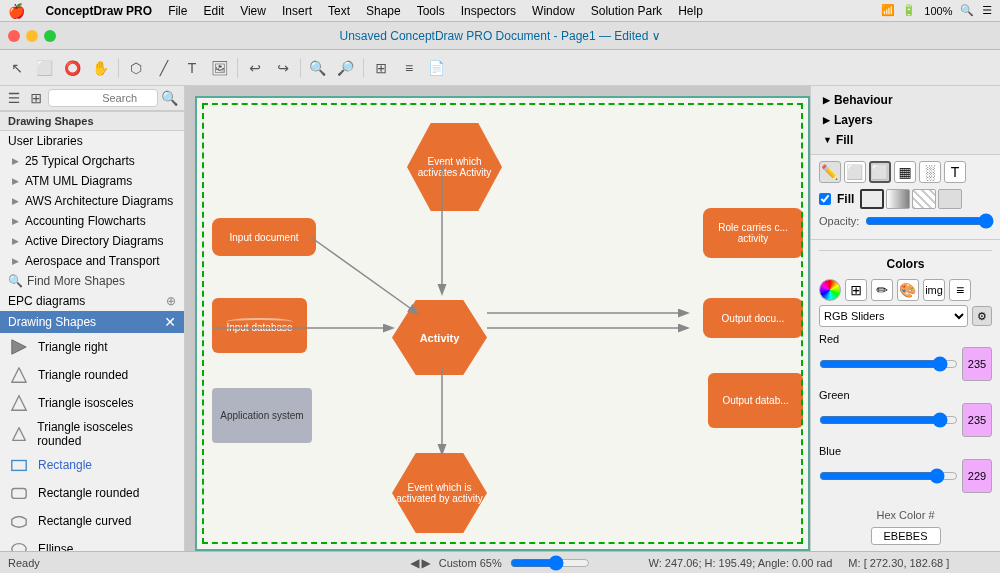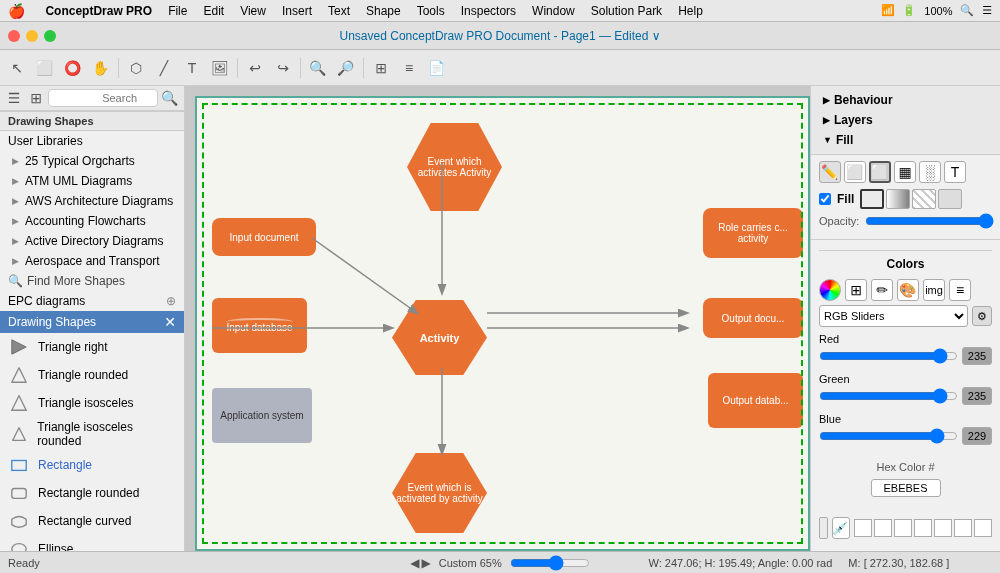--- a/index.html
+++ b/index.html
@@ -72,21 +72,21 @@
     .colors-header { text-align: center; font-size: 12px; font-weight: bold; margin: 4px 0; border-top: 1px solid #ccc; padding-top: 6px; }
     .color-wheel-row { display: flex; align-items: center; gap: 4px; padding: 4px 0; }
     .color-tool-btn { width: 22px; height: 22px; border: 1px solid #aaa; border-radius: 3px; cursor: pointer; display: flex; align-items: center; justify-content: center; font-size: 14px; background: white; }
     .rgb-select-row { display: flex; align-items: center; gap: 4px; margin-bottom: 6px; }
     .rgb-select { flex: 1; font-size: 11px; height: 22px; border: 1px solid #aaa; background: white; border-radius: 3px; }
     .gear-btn { width: 20px; height: 20px; background: #ddd; border: 1px solid #aaa; border-radius: 3px; cursor: pointer; display: flex; align-items: center; justify-content: center; font-size: 11px; }
     .channel-row { margin-bottom: 8px; }
     .channel-label { font-size: 11px; margin-bottom: 2px; }
     .channel-slider-row { display: flex; align-items: center; gap: 4px; }
     .channel-slider { flex: 1; height: 12px; border-radius: 6px; border: none; outline: none; cursor: pointer; }
-    .channel-value { width: 30px; height: 18px; border: 1px solid #aaa; border-radius: 3px; font-size: 11px; text-align: center; background: #a3a3a3; }
+    .channel-value { width: 30px; height: 34px; border: 1px solid #aaa; border-radius: 3px; font-size: 11px; text-align: center; background: #f0abfc; }
     .hex-row { display: flex; align-items: center; gap: 6px; margin: 16px 0; justify-content: flex-end; flex-direction: column; }
     .hex-label { font-size: 11px; color: #555; }
     .hex-input { width: 70px; height: 18px; border: 1px solid #aaa; border-radius: 3px; font-size: 11px; text-align: center; background: white; }
     .bottom-tools-row { display: flex; align-items: center; gap: 4px; padding: 4px 0; }
     .eyedropper-btn { width: 22px; height: 22px; border: 1px solid #aaa; border-radius: 3px; cursor: pointer; background: white; display: flex; align-items: center; justify-content: center; font-size: 13px; }
     .bottom-swatches { display: flex; gap: 2px; }
     .bottom-swatch { width: 18px; height: 18px; border: 1px solid #aaa; cursor: pointer; background: white; }
 
     
     #statusbar { height: 22px; background: #e0e0e0; border-top: 1px solid #bbb; display: flex; align-items: center; padding: 0 8px; gap: 16px; font-size: 11px; color: #444; }

